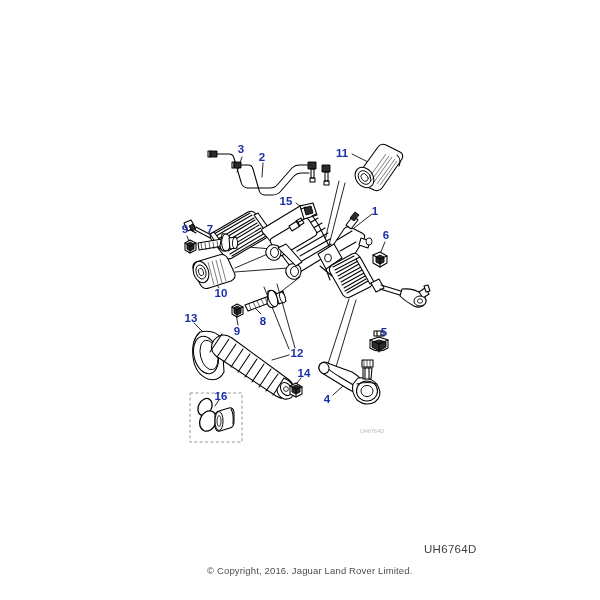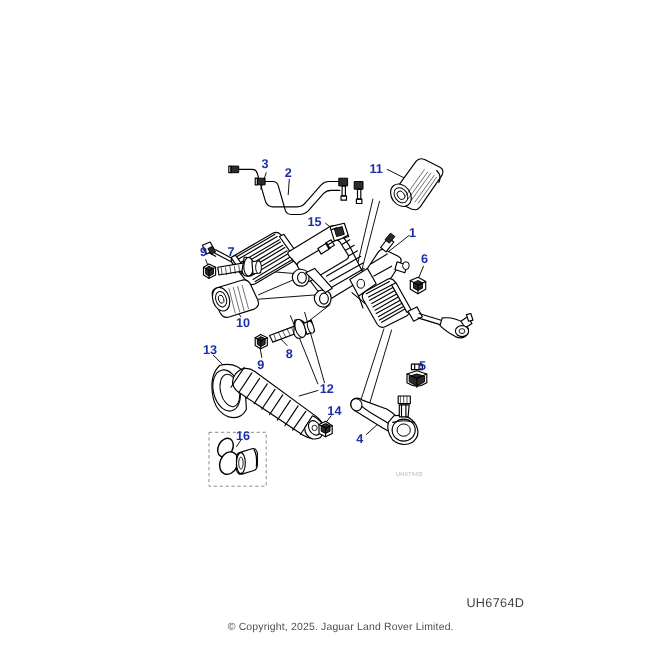--- a/index.html
+++ b/index.html
@@ -481,15 +481,15 @@
       <text class="callout-text" x="297" y="357" text-anchor="middle">12</text>
       <text class="callout-text" x="191" y="322" text-anchor="middle">13</text>
       <text class="callout-text" x="304" y="377" text-anchor="middle">14</text>
       <text class="callout-text" x="286" y="205" text-anchor="middle">15</text>
       <text class="callout-text" x="221" y="400" text-anchor="middle">16</text>
     </g>
 
   </svg>
 
   <div class="footer-partnum">UH6764D</div>
-  <div class="footer-copyright">© Copyright, 2025. Jaguar Land Rover Limited.</div>
+  <div class="footer-copyright">© Copyright, 2016. Jaguar Land Rover Limited.</div>
 
 </div>
 
 </body></html>

